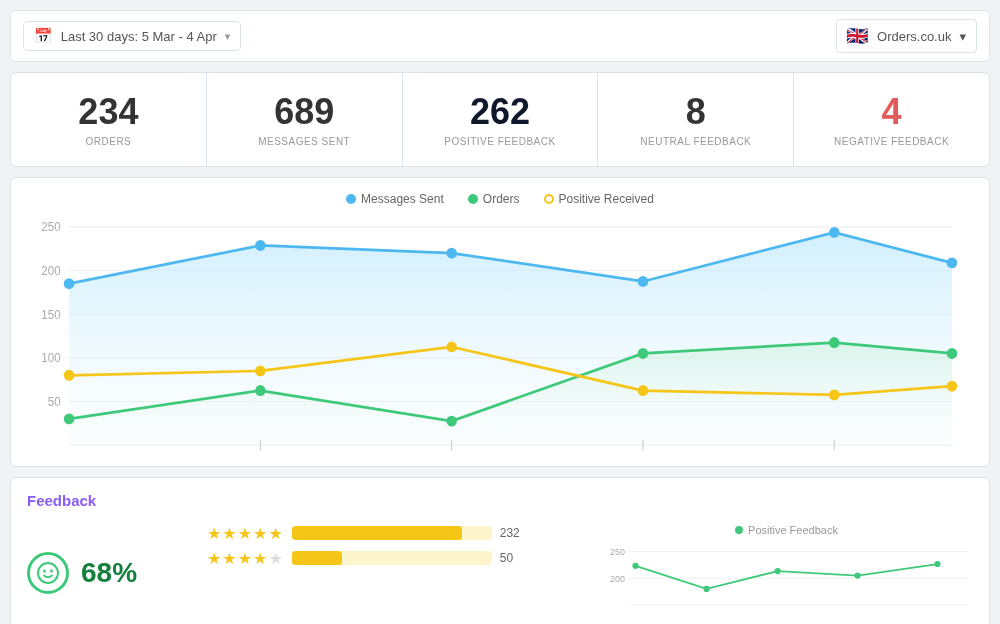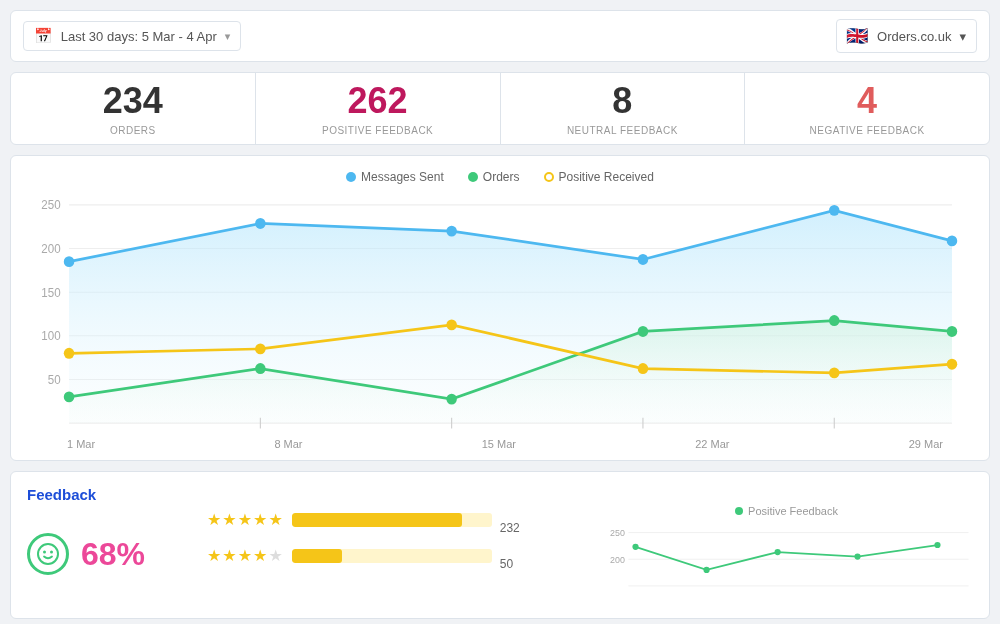--- a/index.html
+++ b/index.html
@@ -10,48 +10,48 @@
     
     .top-bar { display: flex; align-items: center; justify-content: space-between; background: #fff; border: 1px solid #dde3ea; border-radius: 6px; padding: 8px 12px; margin-bottom: 10px; }
     .date-selector { display: flex; align-items: center; gap: 8px; border: 1px solid #dde3ea; border-radius: 4px; padding: 5px 10px; cursor: pointer; font-size: 13px; color: #555; }
     .date-selector .cal-icon { font-size: 15px; color: #999; }
     .date-selector .chevron { color: #999; font-size: 11px; }
     .region-selector { display: flex; align-items: center; gap: 8px; border: 1px solid #dde3ea; border-radius: 4px; padding: 5px 10px; cursor: pointer; font-size: 13px; color: #555; }
     .flag { font-size: 18px; }
 
     
     .stats-row { display: flex; background: #fff; border: 1px solid #dde3ea; border-radius: 6px; margin-bottom: 10px; overflow: hidden; }
-    .stat-card { flex: 1; padding: 8px 10px; text-align: center; border-right: 1px solid #dde3ea; }
+    .stat-card { flex: 1; padding: 19px 10px; text-align: center; border-right: 1px solid #dde3ea; }
     .stat-card:last-child { border-right: none; }
     .stat-number { font-size: 36px; font-weight: 700; color: #333; line-height: 1.1; }
-    .stat-number.green { color: #be185d; }
+    .stat-number.green { color: #0f172a; }
     .stat-number.red { color: #e05c5c; }
     .stat-label { font-size: 10px; letter-spacing: 0.5px; color: #999; text-transform: uppercase; margin-top: 4px; }
 
     
     .chart-section { background: #fff; border: 1px solid #dde3ea; border-radius: 6px; padding: 14px 16px 10px; margin-bottom: 10px; }
     .chart-legend { display: flex; justify-content: center; gap: 24px; margin-bottom: 10px; font-size: 12px; color: #666; }
     .legend-item { display: flex; align-items: center; gap: 5px; }
     .chart-area { position: relative; width: 100%; height: 240px; }
     svg.chart-svg { width: 100%; height: 100%; }
     .x-axis-labels { display: flex; justify-content: space-between; padding: 4px 30px 0 40px; font-size: 11px; color: #999; }
 
     
     .feedback-section { background: #fff; border: 1px solid #dde3ea; border-radius: 6px; padding: 14px 16px; }
-    .feedback-title { font-size: 15px; font-weight: 600; color: #1d4ed8; margin-bottom: 2px; }
+    .feedback-title { font-size: 15px; font-weight: 600; color: #8b5cf6; margin-bottom: 15px; }
     .feedback-body { display: flex; gap: 20px; }
     .feedback-left { display: flex; align-items: center; gap: 12px; min-width: 160px; }
     .smiley { width: 42px; height: 42px; border-radius: 50%; border: 3px solid #3ec97a; display: flex; align-items: center; justify-content: center; font-size: 20px; }
-    .pct { font-size: 32px; font-weight: 700; color: #ec4899; }
+    .pct { font-size: 28px; font-weight: 700; color: #15803d; }
     .stars-section { flex: 1; min-width: 200px; }
     .star-row { display: flex; align-items: center; gap: 8px; margin-bottom: 6px; }
     .stars { color: #f5c518; font-size: 16px; letter-spacing: 1px; }
     .star-bar-outer { height: 14px; background: #fff5cc; border-radius: 3px; flex: 1; max-width: 200px; overflow: hidden; }
     .star-bar-inner { height: 100%; background: #f5c518; border-radius: 3px; }
-    .star-count { font-size: 12px; color: #666; min-width: 28px; margin-top: 16px; }
+    .star-count { font-size: 12px; color: #666; min-width: 28px; }
     .mini-chart { flex: 1; }
     .mini-chart-title { font-size: 11px; color: #999; text-align: center; margin-bottom: 4px; display: flex; align-items: center; justify-content: center; gap: 5px; }
   </style>
 </head>
 <body>
 
 <div class="page-wrapper">
 
   <div class="top-bar">
     <div class="date-selector">
@@ -63,20 +63,24 @@
       <span class="flag">🇬🇧</span>
       <span>Orders.co.uk</span>
       <span class="chevron">▾</span>
     </div>
   </div>
 
   <div class="stats-row">
     <div class="stat-card">
       <div class="stat-number">234</div>
       <div class="stat-label">ORDERS</div>
+    </div>
+    <div class="stat-card">
+      <div class="stat-number">689</div>
+      <div class="stat-label">MESSAGES SENT</div>
     </div>
     <div class="stat-card">
       <div class="stat-number green">262</div>
       <div class="stat-label">POSITIVE FEEDBACK</div>
     </div>
     <div class="stat-card">
       <div class="stat-number">8</div>
       <div class="stat-label">NEUTRAL FEEDBACK</div>
     </div>
     <div class="stat-card">
@@ -158,27 +162,20 @@
         <circle cx="586" cy="160" r="5" fill="#f5c518"></circle>
         <circle cx="768" cy="164" r="5" fill="#f5c518"></circle>
         <circle cx="880" cy="156" r="5" fill="#f5c518"></circle>
 
         <line x1="222" y1="205" x2="222" y2="215" stroke="#ccc" stroke-width="1"></line>
         <line x1="404" y1="205" x2="404" y2="215" stroke="#ccc" stroke-width="1"></line>
         <line x1="586" y1="205" x2="586" y2="215" stroke="#ccc" stroke-width="1"></line>
         <line x1="768" y1="205" x2="768" y2="215" stroke="#ccc" stroke-width="1"></line>
       </svg>
     </div>
-    <div class="x-axis-labels">
-      <span>1 Mar</span>
-      <span>8 Mar</span>
-      <span>15 Mar</span>
-      <span>22 Mar</span>
-      <span>29 Mar</span>
-    </div>
   </div>
 
   <div class="feedback-section">
     <div class="feedback-title">Feedback</div>
     <div class="feedback-body">
 
       <div class="feedback-left">
         <div class="smiley">
           <svg width="22" height="22" viewBox="0 0 22 22">
             <circle cx="11" cy="11" r="10" fill="none" stroke="#3ec97a" stroke-width="2"></circle>

